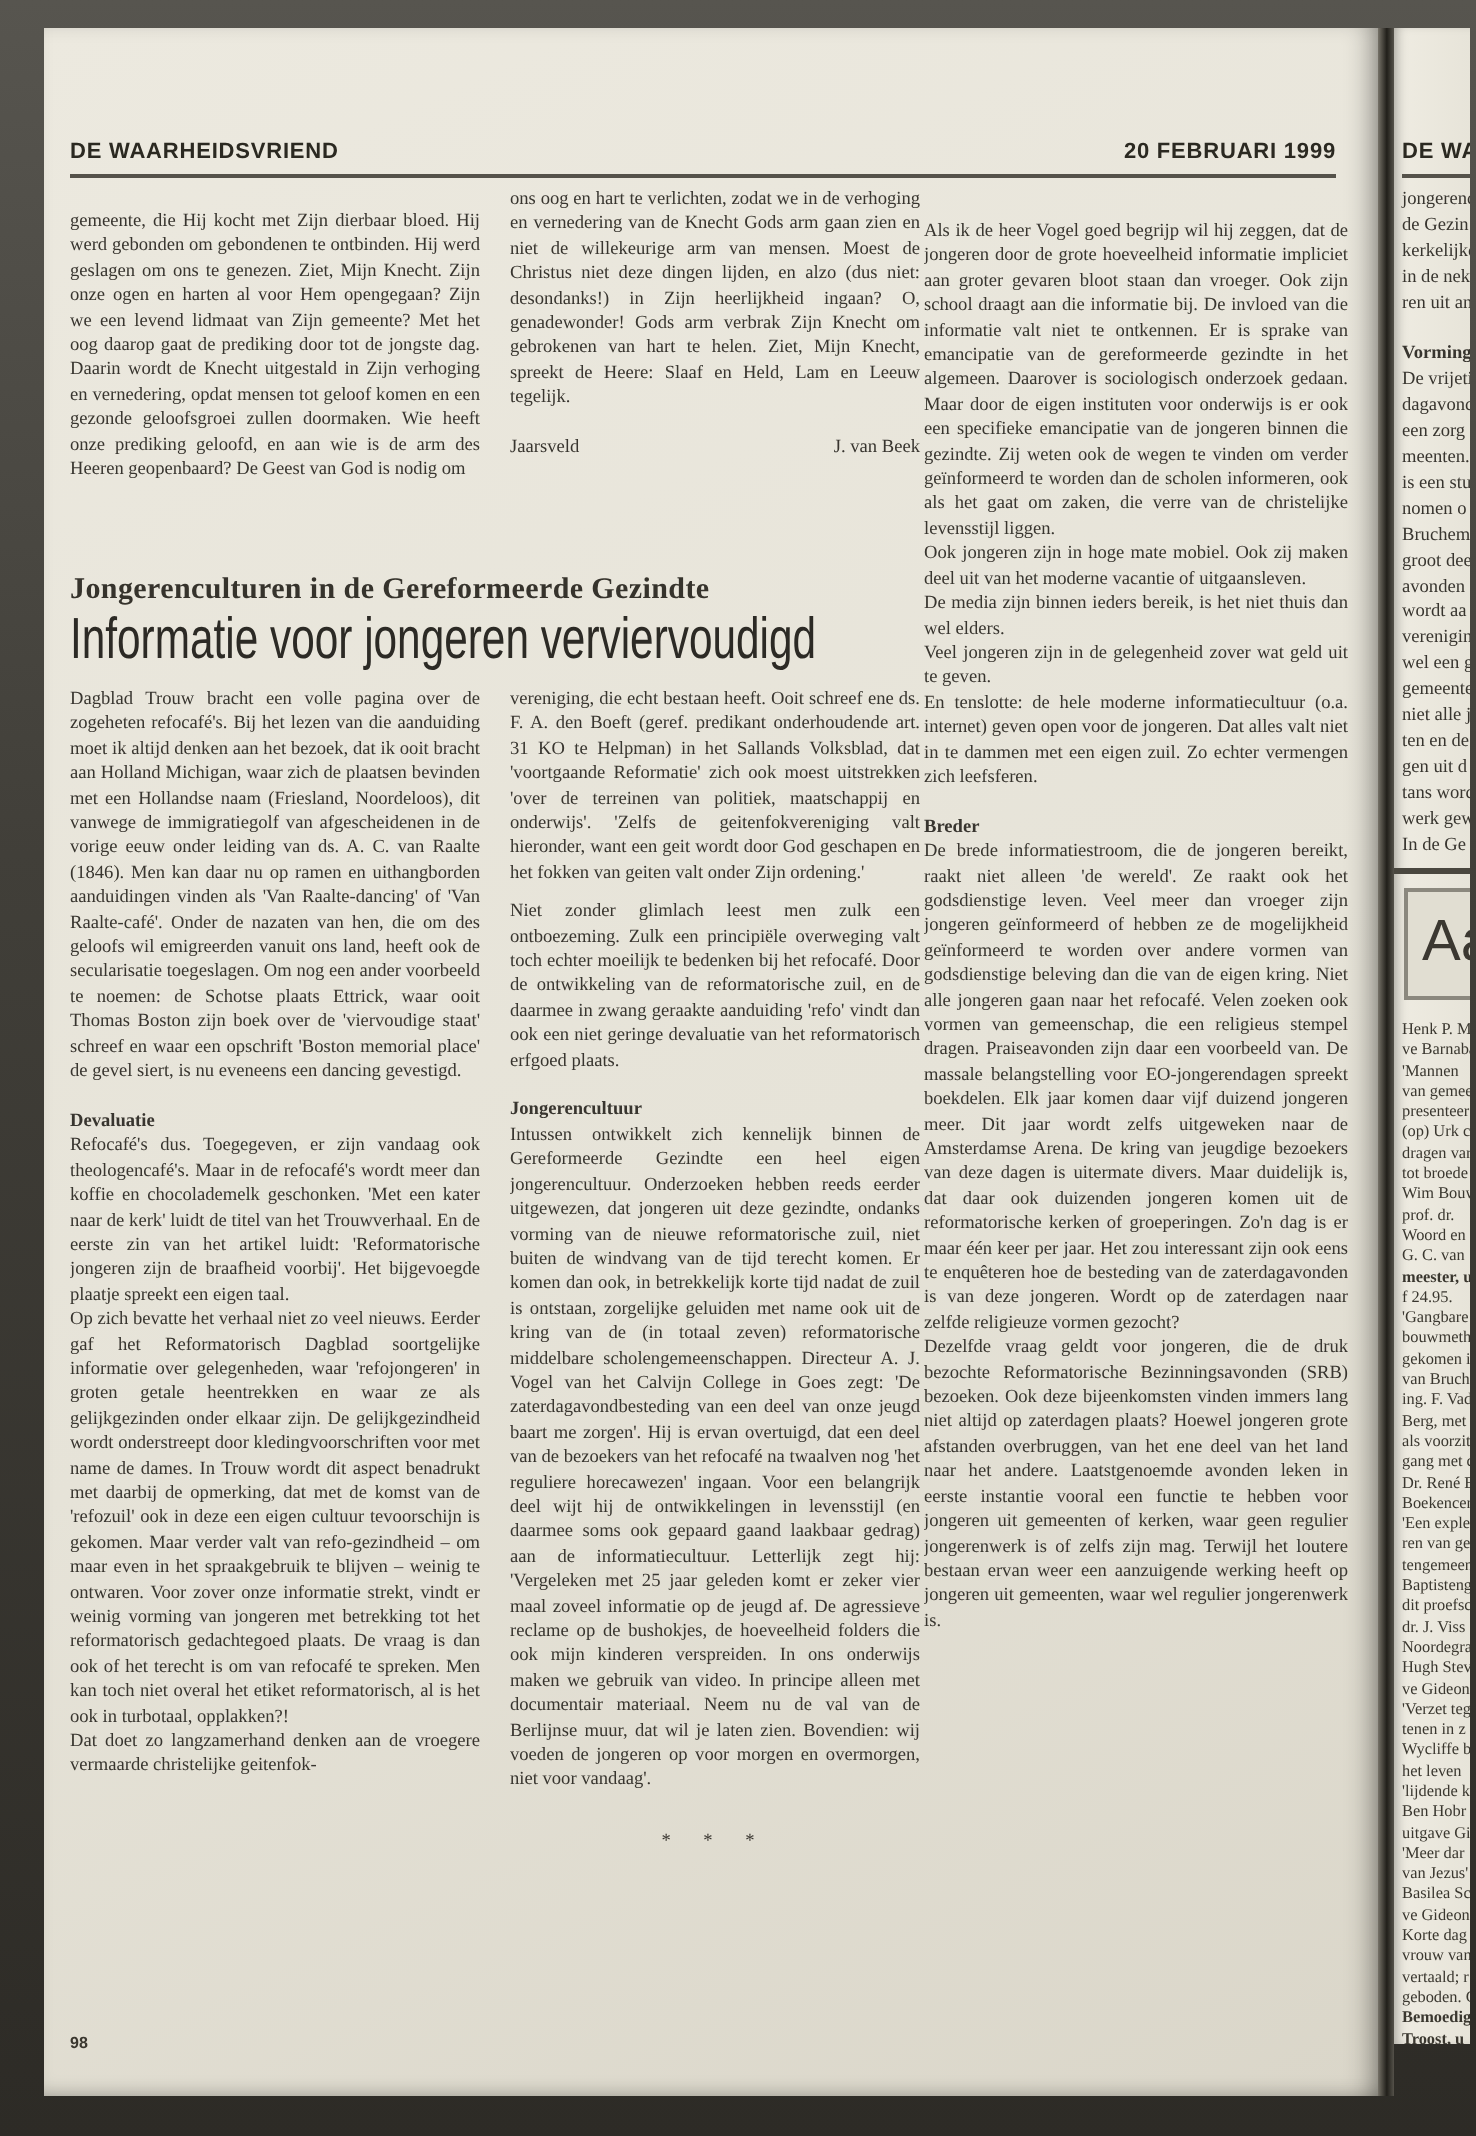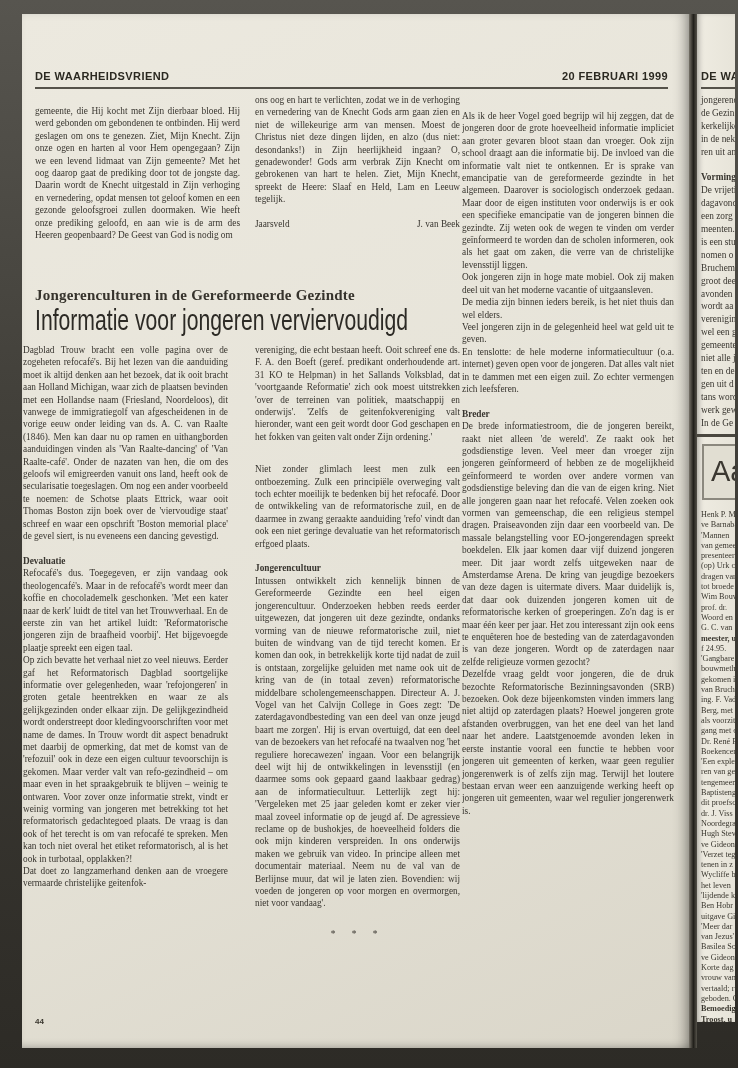--- a/index.html
+++ b/index.html
@@ -32,25 +32,25 @@
     position:absolute;left:13px;top:273px;width:432px;
     font-family:Liberation Serif, serif;font-weight:bold;font-size:15px;
     letter-spacing:.2px;color:#36332c;
   }
   .headline{
     position:absolute;left:13px;top:290px;width:620px;white-space:nowrap;
     font-family:"Liberation Sans",sans-serif;font-weight:400;font-size:29px;
     color:#2c2a25;transform:scaleX(.73);transform-origin:left top;letter-spacing:0;
   }
   .bodycol{top:330px;height:694px;overflow:hidden;}
-  .bc1{left:1px;width:205px;font-family:Liberation Serif, serif;}
+  .bc1{left:13px;width:205px;font-family:Liberation Serif, serif;}
   .bc2{left:233px;width:205px;}
   .blk{margin:0;}
   .blk.h{font-weight:bold;margin-top:12.4px;}
-  .blk.pgap{margin-top:20px;}
+  .blk.pgap{margin-top:7px;}
   .blk.stars{text-align:center;margin-top:18px;letter-spacing:7px;}
   .page-number{
     position:absolute;left:13px;top:1003px;
     font-family:"Liberation Sans",sans-serif;font-weight:bold;font-size:8px;color:#3a372f;
   }
   
   .gutter{
     position:absolute;left:689px;top:14px;width:8px;height:1034px;
     background:linear-gradient(90deg,#767268 0%,#211f1a 55%,#55524a 100%);
   }
@@ -119,28 +119,28 @@
       <div class="blk p">vereniging, die echt bestaan heeft. Ooit schreef ene ds. F. A. den Boeft (geref. predikant onderhoudende art. 31 KO te Helpman) in het Sallands Volksblad, dat 'voortgaande Reformatie' zich ook moest uitstrekken 'over de terreinen van politiek, maatschappij en onderwijs'. 'Zelfs de geitenfokvereniging valt hieronder, want een geit wordt door God geschapen en het fokken van geiten valt onder Zijn ordening.'</div>
       <div class="blk pgap">Niet zonder glimlach leest men zulk een ontboezeming. Zulk een principiële overweging valt toch echter moeilijk te bedenken bij het refocafé. Door de ontwikkeling van de reformatorische zuil, en de daarmee in zwang geraakte aanduiding 'refo' vindt dan ook een niet geringe devaluatie van het reformatorisch erfgoed plaats.</div>
       <div class="blk h">Jongerencultuur</div>
       <div class="blk p">Intussen ontwikkelt zich kennelijk binnen de Gereformeerde Gezindte een heel eigen jongerencultuur. Onderzoeken hebben reeds eerder uitgewezen, dat jongeren uit deze gezindte, ondanks vorming van de nieuwe reformatorische zuil, niet buiten de windvang van de tijd terecht komen. Er komen dan ook, in betrekkelijk korte tijd nadat de zuil is ontstaan, zorgelijke geluiden met name ook uit de kring van de (in totaal zeven) reformatorische middelbare scholengemeenschappen. Directeur A. J. Vogel van het Calvijn College in Goes zegt: 'De zaterdagavondbesteding van een deel van onze jeugd baart me zorgen'. Hij is ervan overtuigd, dat een deel van de bezoekers van het refocafé na twaalven nog 'het reguliere horecawezen' ingaan. Voor een belangrijk deel wijt hij de ontwikkelingen in levensstijl (en daarmee soms ook gepaard gaand laakbaar gedrag) aan de informatiecultuur. Letterlijk zegt hij: 'Vergeleken met 25 jaar geleden komt er zeker vier maal zoveel informatie op de jeugd af. De agressieve reclame op de bushokjes, de hoeveelheid folders die ook mijn kinderen verspreiden. In ons onderwijs maken we gebruik van video. In principe alleen met documentair materiaal. Neem nu de val van de Berlijnse muur, dat wil je laten zien. Bovendien: wij voeden de jongeren op voor morgen en overmorgen, niet voor vandaag'.</div>
       <div class="blk stars">* * *</div>
     </div>
   <div class="coltxt c3">
       <div class="blk p">Als ik de heer Vogel goed begrijp wil hij zeggen, dat de jongeren door de grote hoeveelheid informatie impliciet aan groter gevaren bloot staan dan vroeger. Ook zijn school draagt aan die informatie bij. De invloed van die informatie valt niet te ontkennen. Er is sprake van emancipatie van de gereformeerde gezindte in het algemeen. Daarover is sociologisch onderzoek gedaan. Maar door de eigen instituten voor onderwijs is er ook een specifieke emancipatie van de jongeren binnen die gezindte. Zij weten ook de wegen te vinden om verder geïnformeerd te worden dan de scholen informeren, ook als het gaat om zaken, die verre van de christelijke levensstijl liggen.</div>
       <div class="blk p">Ook jongeren zijn in hoge mate mobiel. Ook zij maken deel uit van het moderne vacantie of uitgaansleven.</div>
       <div class="blk p">De media zijn binnen ieders bereik, is het niet thuis dan wel elders.</div>
-      <div class="blk p">Veel jongeren zijn in de gelegenheid heel wat geld uit te geven.</div>
+      <div class="blk p">Veel jongeren zijn in de gelegenheid zover wat geld uit te geven.</div>
       <div class="blk p">En tenslotte: de hele moderne informatiecultuur (o.a. internet) geven open voor de jongeren. Dat alles valt niet in te dammen met een eigen zuil. Zo echter vermengen zich leefsferen.</div>
       <div class="blk h">Breder</div>
       <div class="blk p">De brede informatiestroom, die de jongeren bereikt, raakt niet alleen 'de wereld'. Ze raakt ook het godsdienstige leven. Veel meer dan vroeger zijn jongeren geïnformeerd of hebben ze de mogelijkheid geïnformeerd te worden over andere vormen van godsdienstige beleving dan die van de eigen kring. Niet alle jongeren gaan naar het refocafé. Velen zoeken ook vormen van gemeenschap, die een religieus stempel dragen. Praiseavonden zijn daar een voorbeeld van. De massale belangstelling voor EO-jongerendagen spreekt boekdelen. Elk jaar komen daar vijf duizend jongeren meer. Dit jaar wordt zelfs uitgeweken naar de Amsterdamse Arena. De kring van jeugdige bezoekers van deze dagen is uitermate divers. Maar duidelijk is, dat daar ook duizenden jongeren komen uit de reformatorische kerken of groeperingen. Zo'n dag is er maar één keer per jaar. Het zou interessant zijn ook eens te enquêteren hoe de besteding van de zaterdagavonden is van deze jongeren. Wordt op de zaterdagen naar zelfde religieuze vormen gezocht?</div>
       <div class="blk p">Dezelfde vraag geldt voor jongeren, die de druk bezochte Reformatorische Bezinningsavonden (SRB) bezoeken. Ook deze bijeenkomsten vinden immers lang niet altijd op zaterdagen plaats? Hoewel jongeren grote afstanden overbruggen, van het ene deel van het land naar het andere. Laatstgenoemde avonden leken in eerste instantie vooral een functie te hebben voor jongeren uit gemeenten of kerken, waar geen regulier jongerenwerk is of zelfs zijn mag. Terwijl het loutere bestaan ervan weer een aanzuigende werking heeft op jongeren uit gemeenten, waar wel regulier jongerenwerk is.</div>
     </div>
 
-  <div class="page-number">44</div>
+  <div class="page-number">98</div>
 </div>
 
 <div class="gutter"></div>
 
 <div class="next-page">
   <div class="np-header">DE WAA</div>
   <div class="np-rule"></div>
   <div class="np-upper">
       <div class="blk p">jongerenc</div>
       <div class="blk p">de Gezin</div>

